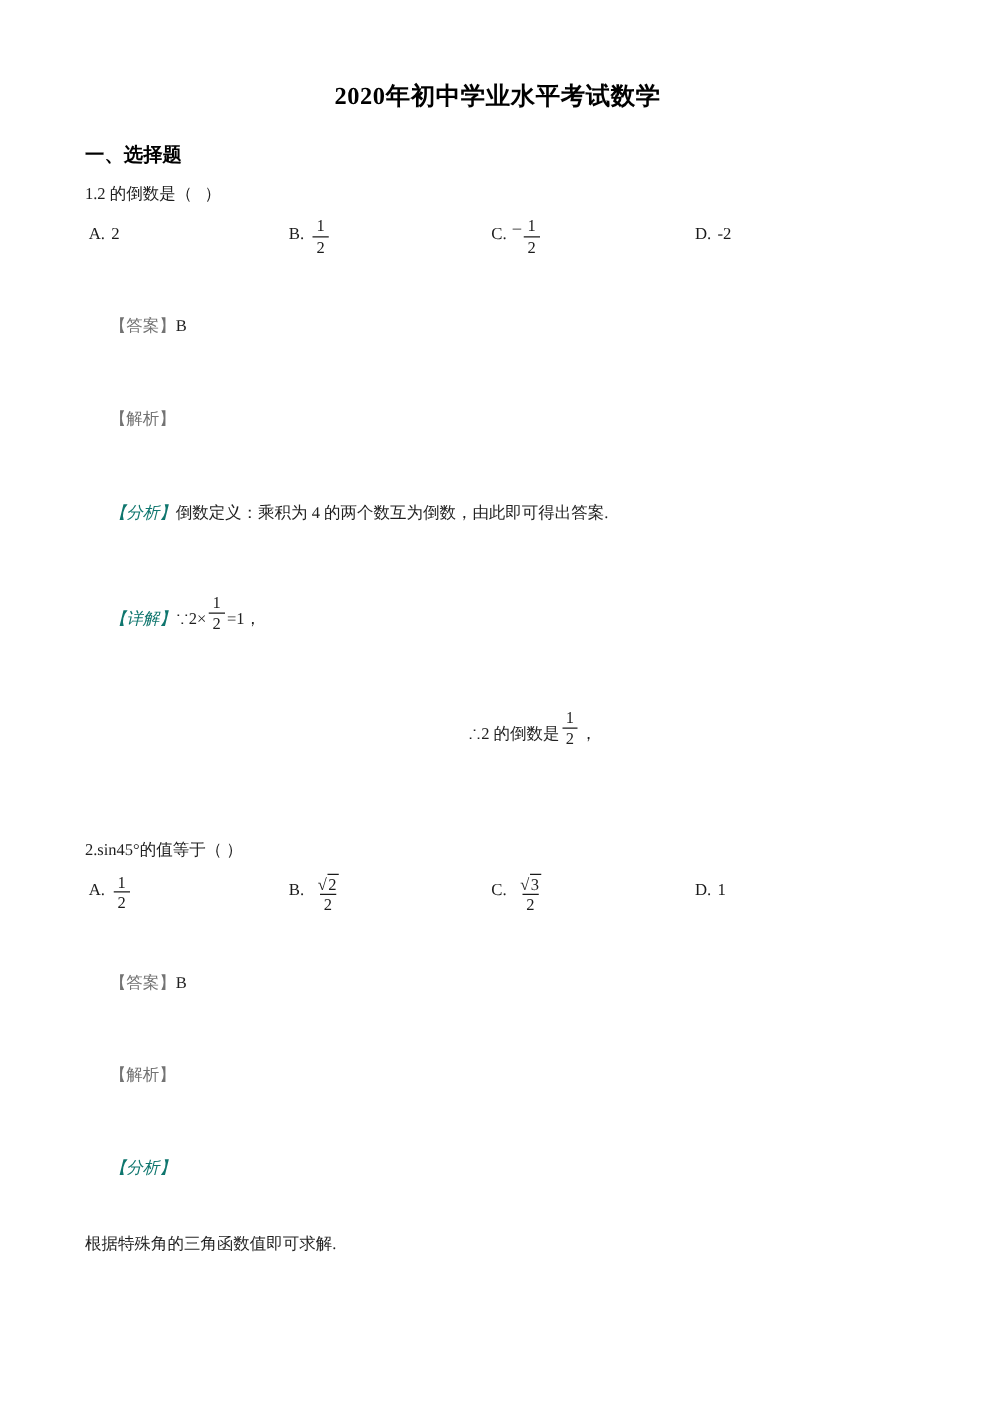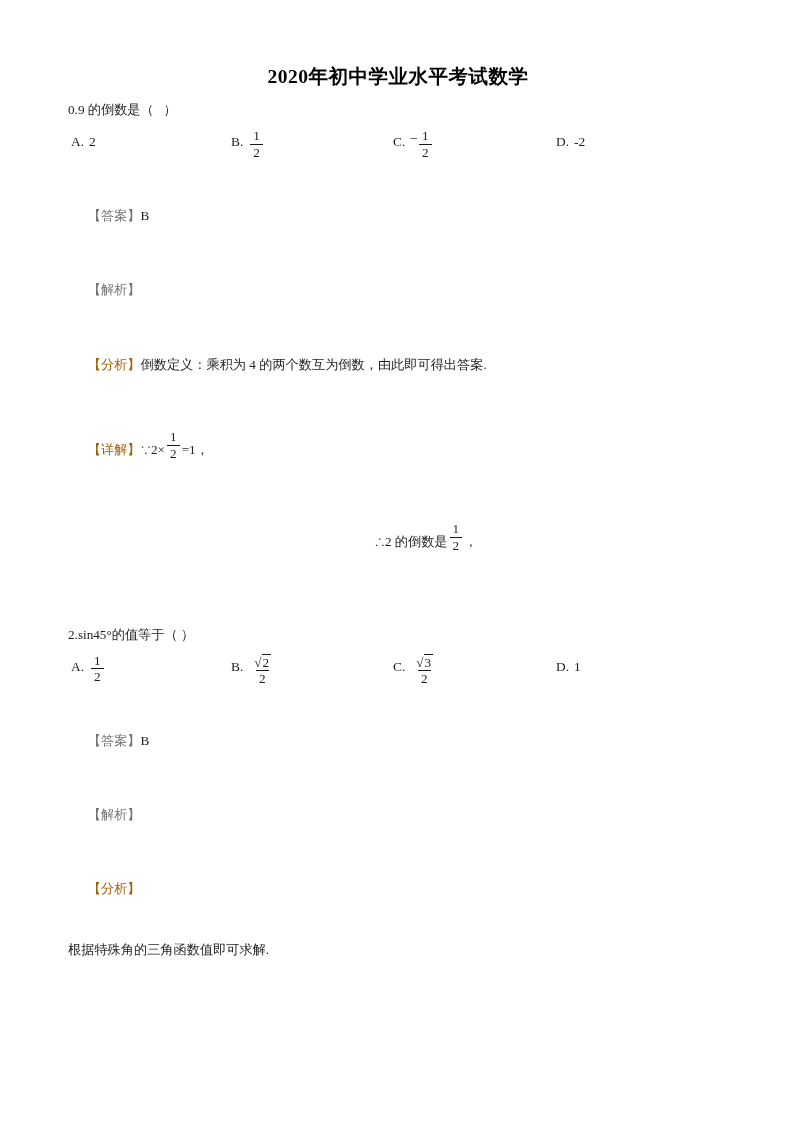--- a/index.html
+++ b/index.html
@@ -58,21 +58,22 @@
     white-space: pre-wrap;
   }
   .line.tight { margin-top: 10px; }
   .line.loose { margin-top: 20px; }
   .line.indent { margin-left: 36px; text-align: center; }
 
   .label-blue {
     color: #737373;
   }
   .label-black {
-    color: #a16207;
+    color: #0f766e;
+    font-style: italic;
   }
 
   
   .options {
     position: relative;
     margin-top: 14px;
     height: 38px;
     font-size: 13.4px;
   }
   .opt {
@@ -142,22 +143,23 @@
   .mathy { font-family: "Liberation Serif", "DejaVu Serif", serif; }
 </style>
 </head>
 <body>
 
 <div class="page">
   <div class="content">
 
     <div class="doc-title">2020年初中学业水平考试数学</div>
 
-
-    <div class="line tight">0.9 的倒数是（   ）</div>
+    <div class="section-head">一、选择题</div>
+
+    <div class="line tight">1.2 的倒数是（   ）</div>
 
     <div class="options">
       <div class="opt opt-a">
         <span class="tag">A.</span>
         <span class="val">2</span>
       </div>
       <div class="opt opt-b">
         <span class="tag">B.</span>
         <span class="frac">
           <span class="num">1</span>

